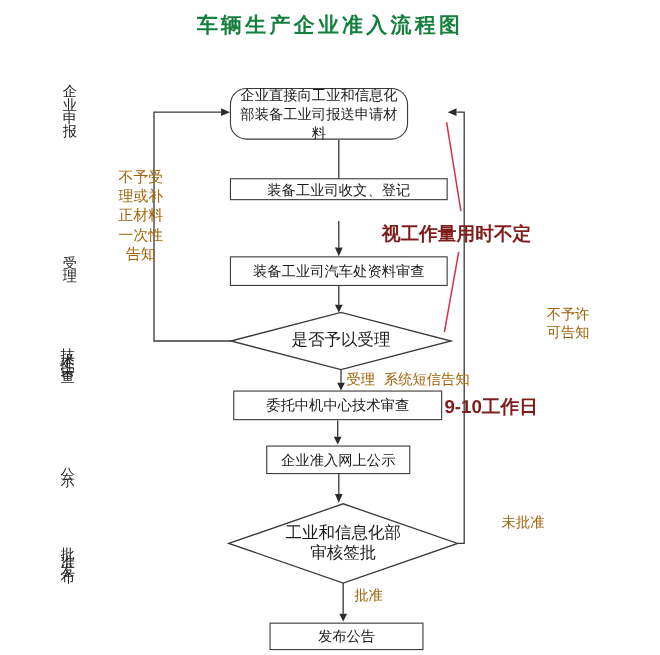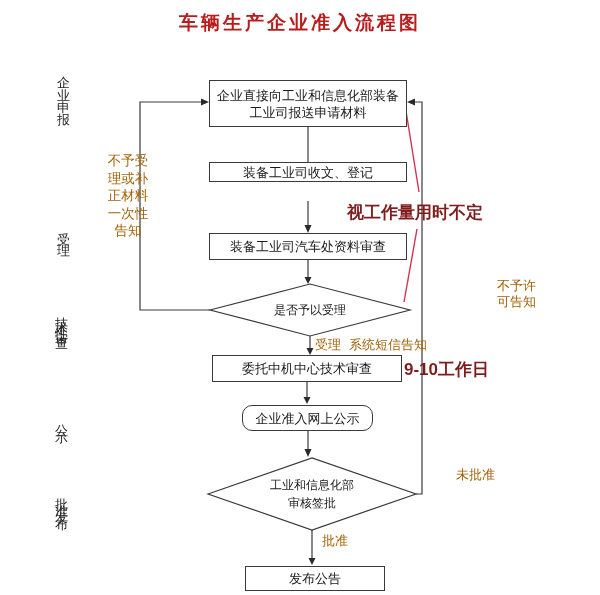--- a/index.html
+++ b/index.html
@@ -3,31 +3,31 @@
 <meta charset="utf-8">
 <style>
   html,body{margin:0;padding:0;background:#ffffff;}
   .canvas{
     position:relative;width:600px;height:595px;background:#ffffff;
     font-family:"Liberation Sans","DejaVu Sans",sans-serif;color:#1a1a1a;overflow:hidden;
   }
   .title{
     position:absolute;left:0;top:10px;width:600px;text-align:center;
     font-family:"Liberation Serif","DejaVu Serif",serif;
-    font-size:19px;font-weight:bold;letter-spacing:3px;color:#b91c1c;
+    font-size:19px;font-weight:bold;letter-spacing:3px;color:#15803d;
   }
   svg.wires{position:absolute;left:0;top:0;width:600px;height:595px;}
   .flow-box{
     position:absolute;box-sizing:border-box;border:1px solid #3a3a3a;background:#fff;
     display:flex;align-items:center;justify-content:center;text-align:center;
     font-size:13px;line-height:17px;padding:1px 4px;
   }
   .diamond-label{
     position:absolute;display:flex;align-items:center;justify-content:center;
-    text-align:center;font-size:12px;line-height:18px;white-space:pre-line;
+    text-align:center;font-size:15px;line-height:18px;white-space:pre-line;
   }
   .vlabel{
     position:absolute;writing-mode:vertical-rl;text-orientation:upright;
     font-size:13px;color:#222;
   }
   .sp25{letter-spacing:12px;}
   .sp20{letter-spacing:7px;}
   .sp18{letter-spacing:5px;}
   .note{position:absolute;font-size:13px;color:#a16207;white-space:pre-line;line-height:17px;}
   .note-center{text-align:center;}
@@ -79,25 +79,25 @@
   </svg>
 
   <div class="title">车辆生产企业准入流程图</div>
 
   <div class="vlabel sp25" style="left:54px;top:66px;">企业申报</div>
   <div class="vlabel sp25" style="left:54px;top:222px;">受理</div>
   <div class="vlabel sp18" style="left:52px;top:306px;">技术性审查</div>
   <div class="vlabel sp20" style="left:52px;top:414px;">公示</div>
   <div class="vlabel sp20" style="left:52px;top:487px;">批准发布</div>
 
-  <div class="flow-box" style="left:209px;top:80px;width:198px;height:47px;">企业直接向工业和信息化部装备工业司报送申请材料</div>
+  <div class="flow-box" style="left:209px;top:80px;width:162px;height:47px;border-radius:15px;">企业直接向工业和信息化部装备工业司报送申请材料</div>
   <div class="flow-box" style="left:209px;top:162px;width:198px;height:20px;">装备工业司收文、登记</div>
   <div class="flow-box" style="left:209px;top:233px;width:198px;height:27px;">装备工业司汽车处资料审查</div>
   <div class="flow-box" style="left:212px;top:355px;width:190px;height:27px;">委托中机中心技术审查</div>
-  <div class="flow-box" style="left:242px;top:405px;width:131px;height:26px;border-radius:10px;">企业准入网上公示</div>
+  <div class="flow-box" style="left:242px;top:405px;width:131px;height:26px;">企业准入网上公示</div>
   <div class="flow-box" style="left:245px;top:566px;width:140px;height:25px;">发布公告</div>
 
   <div class="diamond-label" style="left:210px;top:284px;width:200px;height:52px;">是否予以受理</div>
   <div class="diamond-label" style="left:208px;top:458px;width:208px;height:72px;">工业和信息化部
 审核签批</div>
 
   <div class="note note-center" style="left:92px;top:152px;width:72px;font-size:13.5px;line-height:17.5px;">不予受
 理或补
 正材料
 一次性

